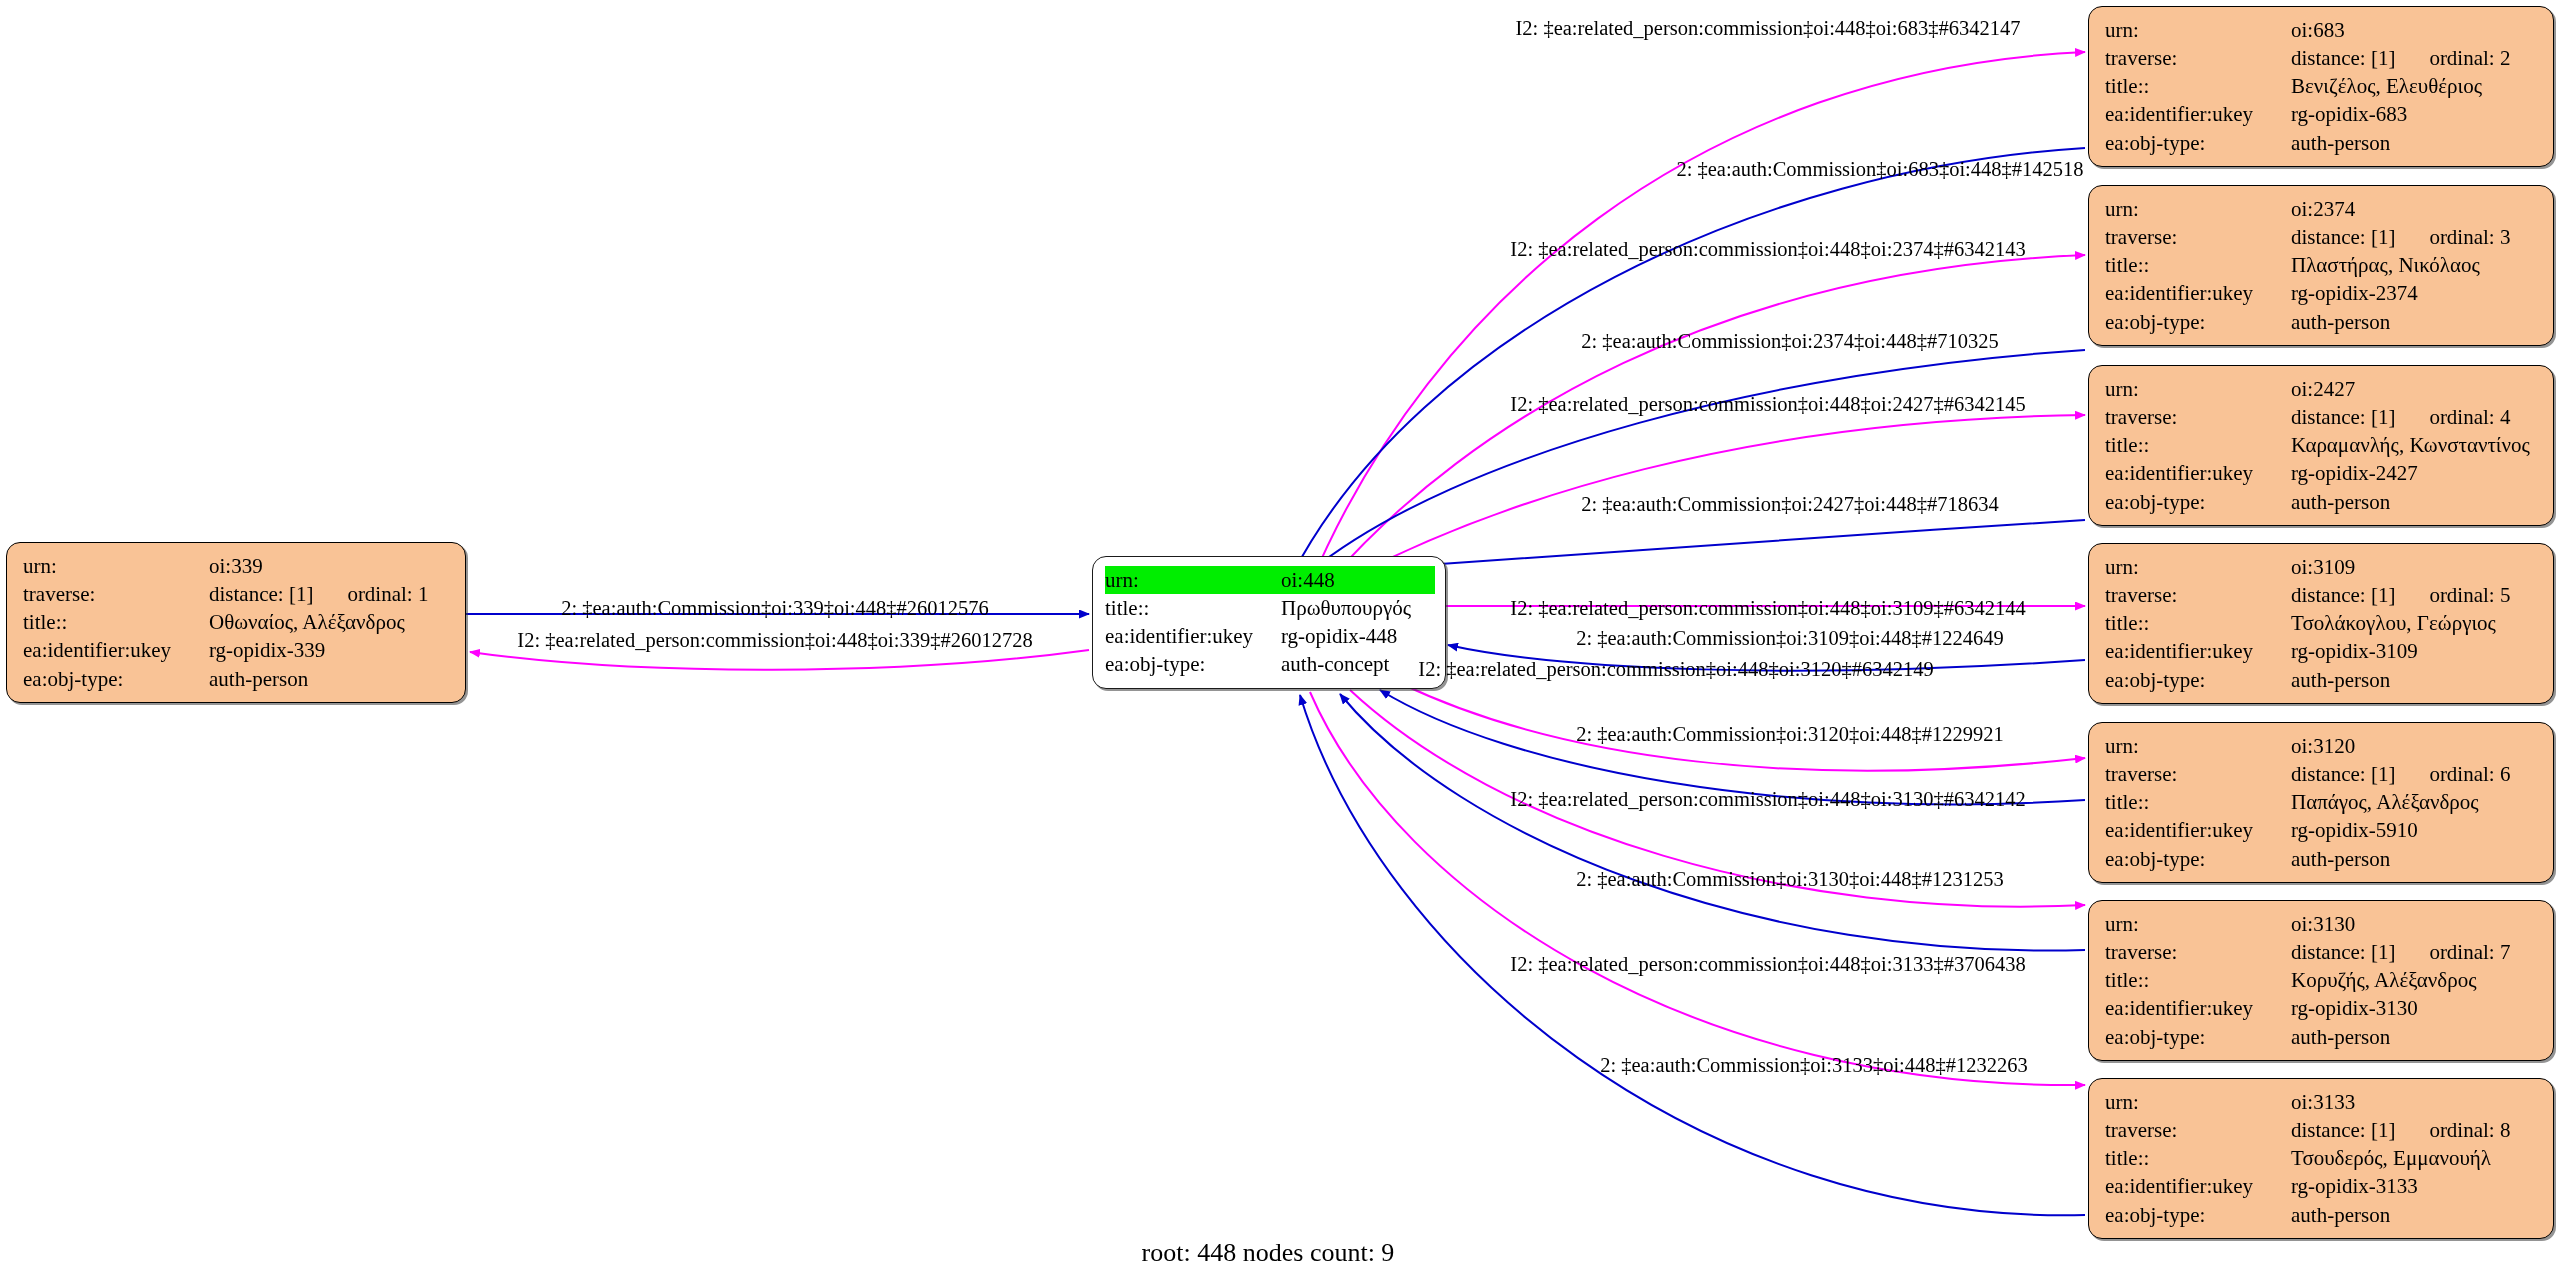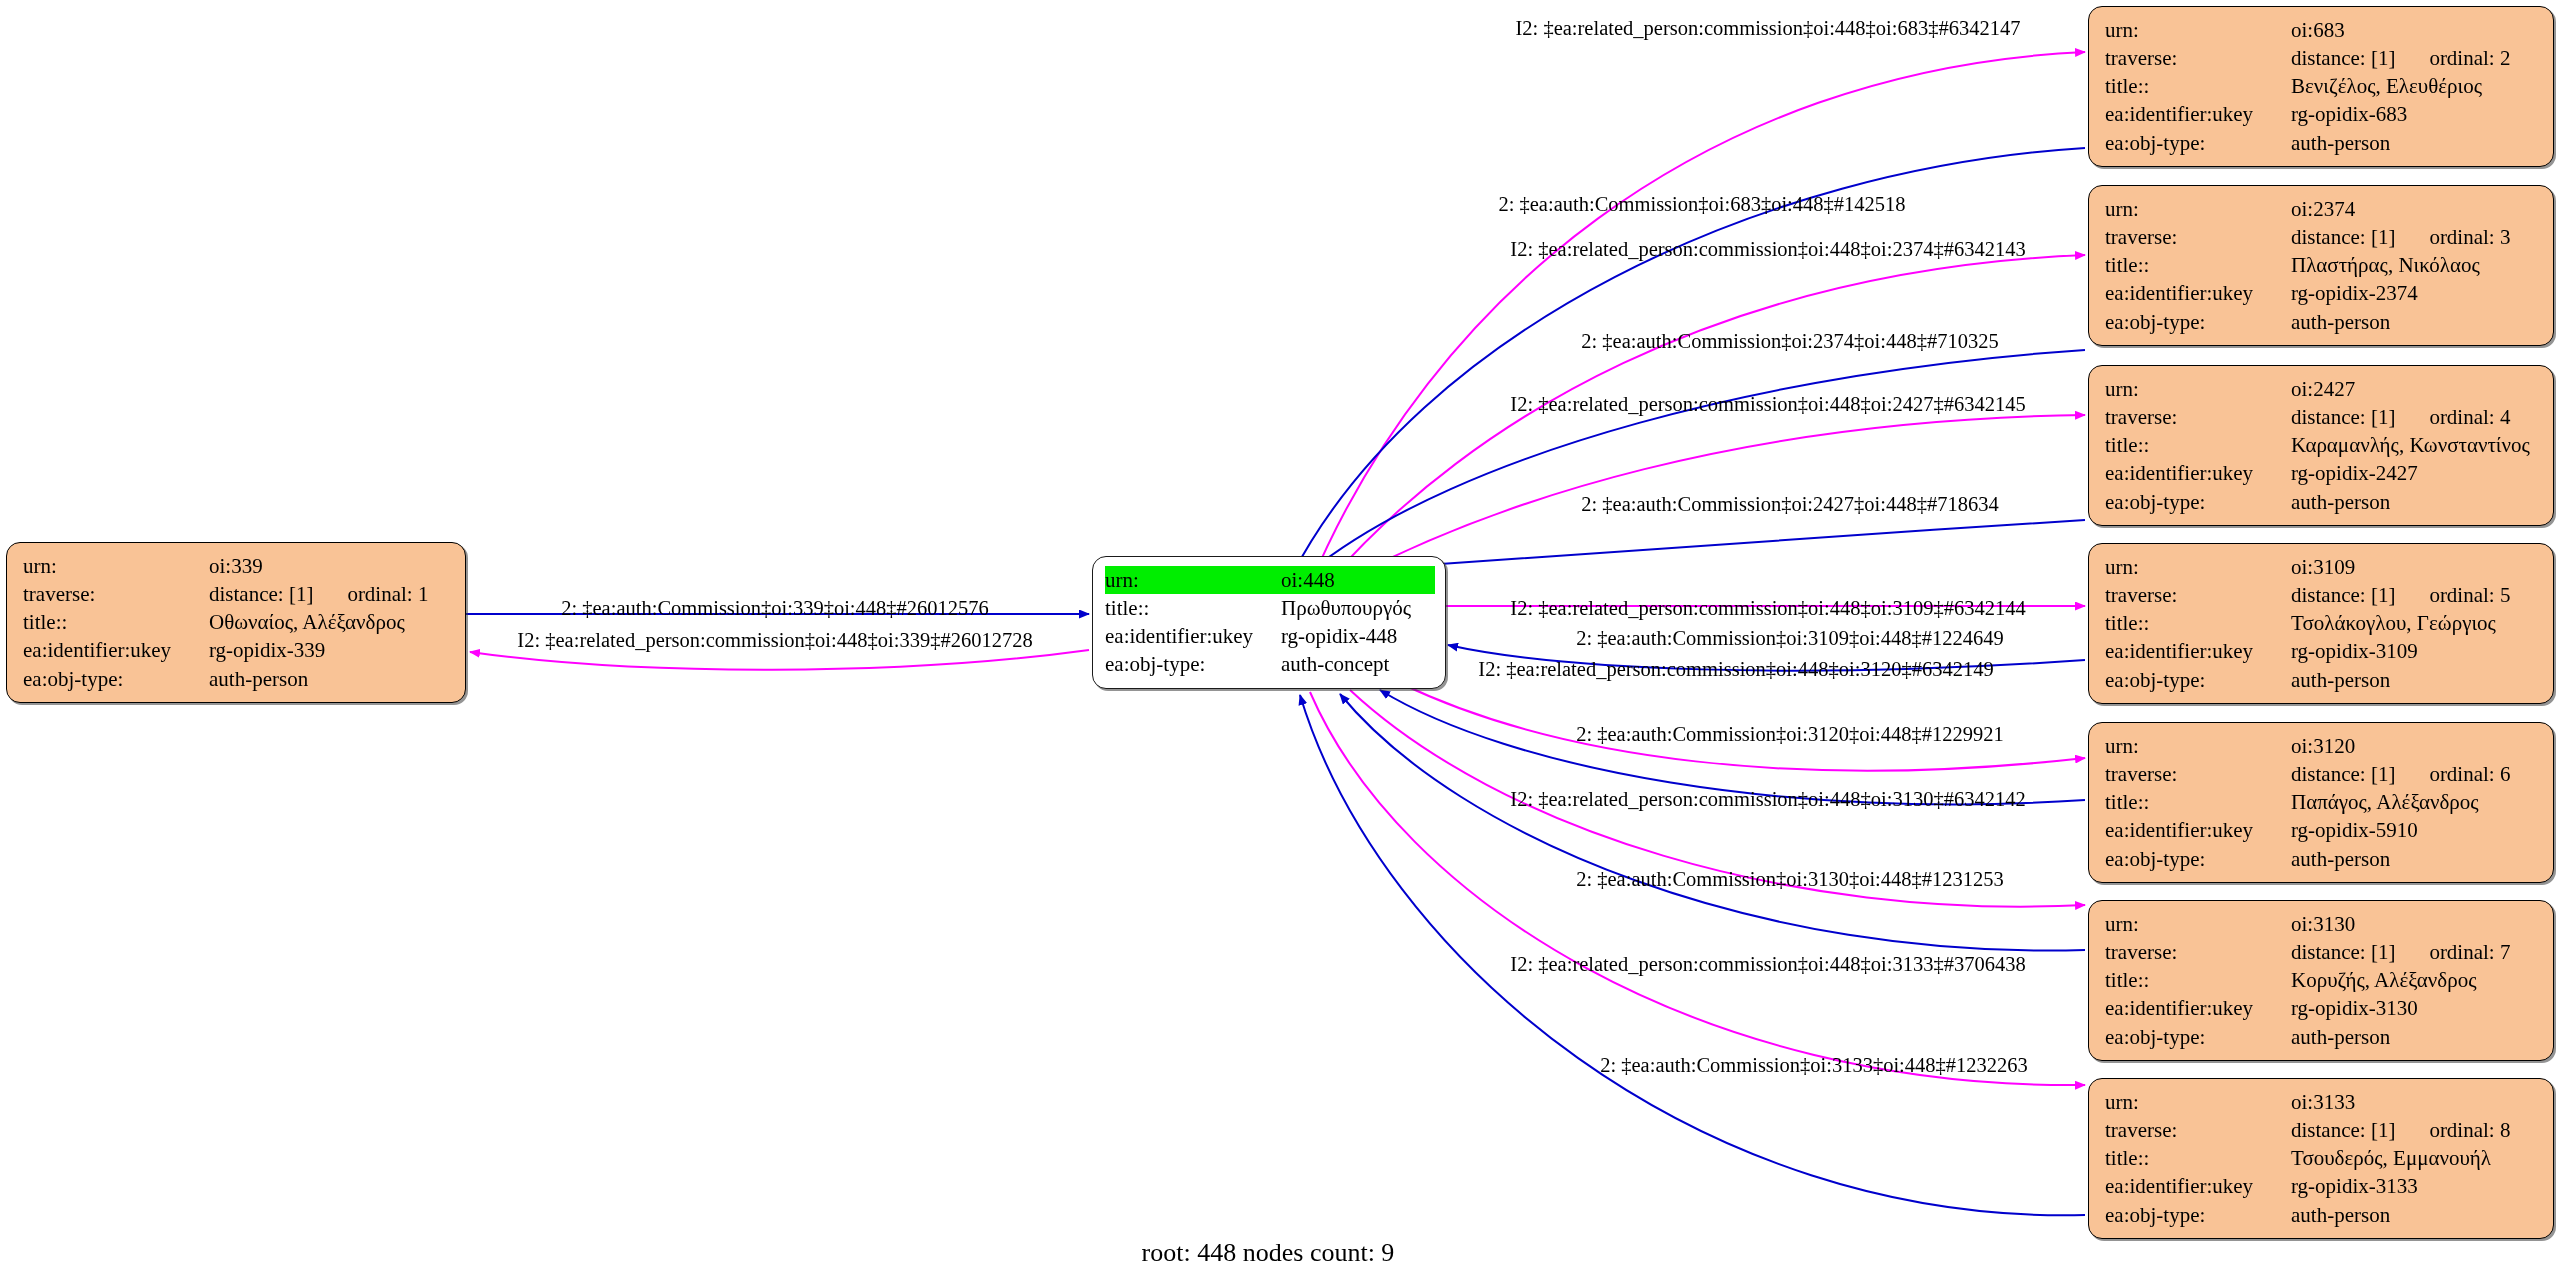--- a/index.html
+++ b/index.html
@@ -328,30 +328,30 @@
       <span class="k">ea:identifier:ukey</span>
       <span class="v">rg-opidix-3133</span>
     </div>
     <div class="row">
       <span class="k">ea:obj-type:</span>
       <span class="v">auth-person</span>
     </div>
   </div>
 
   <div class="edge-label" style="left:1768px; top:17px;">I2: ‡ea:related_person:commission‡oi:448‡oi:683‡#6342147</div>
-  <div class="edge-label" style="left:1702px; top:158px;margin-top:35px;">2: ‡ea:auth:Commission‡oi:683‡oi:448‡#142518</div>
+  <div class="edge-label" style="left:1880px; top:158px;">2: ‡ea:auth:Commission‡oi:683‡oi:448‡#142518</div>
   <div class="edge-label" style="left:1768px; top:238px;text-align:right;">I2: ‡ea:related_person:commission‡oi:448‡oi:2374‡#6342143</div>
   <div class="edge-label" style="left:1790px; top:330px;">2: ‡ea:auth:Commission‡oi:2374‡oi:448‡#710325</div>
   <div class="edge-label" style="left:1768px; top:393px;">I2: ‡ea:related_person:commission‡oi:448‡oi:2427‡#6342145</div>
   <div class="edge-label" style="left:1790px; top:493px;">2: ‡ea:auth:Commission‡oi:2427‡oi:448‡#718634</div>
   <div class="edge-label" style="left:775px;  top:597px;">2: ‡ea:auth:Commission‡oi:339‡oi:448‡#26012576</div>
   <div class="edge-label" style="left:775px;  top:629px;">I2: ‡ea:related_person:commission‡oi:448‡oi:339‡#26012728</div>
   <div class="edge-label" style="left:1768px; top:597px;">I2: ‡ea:related_person:commission‡oi:448‡oi:3109‡#6342144</div>
   <div class="edge-label" style="left:1790px; top:627px;">2: ‡ea:auth:Commission‡oi:3109‡oi:448‡#1224649</div>
-  <div class="edge-label" style="left:1736px; top:658px;">I2: ‡ea:related_person:commission‡oi:448‡oi:3120‡#6342149</div>
+  <div class="edge-label" style="left:1676px; top:658px;">I2: ‡ea:related_person:commission‡oi:448‡oi:3120‡#6342149</div>
   <div class="edge-label" style="left:1790px; top:723px;">2: ‡ea:auth:Commission‡oi:3120‡oi:448‡#1229921</div>
   <div class="edge-label" style="left:1768px; top:788px;">I2: ‡ea:related_person:commission‡oi:448‡oi:3130‡#6342142</div>
   <div class="edge-label" style="left:1790px; top:868px;">2: ‡ea:auth:Commission‡oi:3130‡oi:448‡#1231253</div>
   <div class="edge-label" style="left:1768px; top:953px;">I2: ‡ea:related_person:commission‡oi:448‡oi:3133‡#3706438</div>
   <div class="edge-label" style="left:1790px; top:1054px;margin-left:24px;">2: ‡ea:auth:Commission‡oi:3133‡oi:448‡#1232263</div>
 
   <div class="caption" style="left:1268px; top:1238px;">root: 448 nodes count: 9</div>
 
 </div>
 

